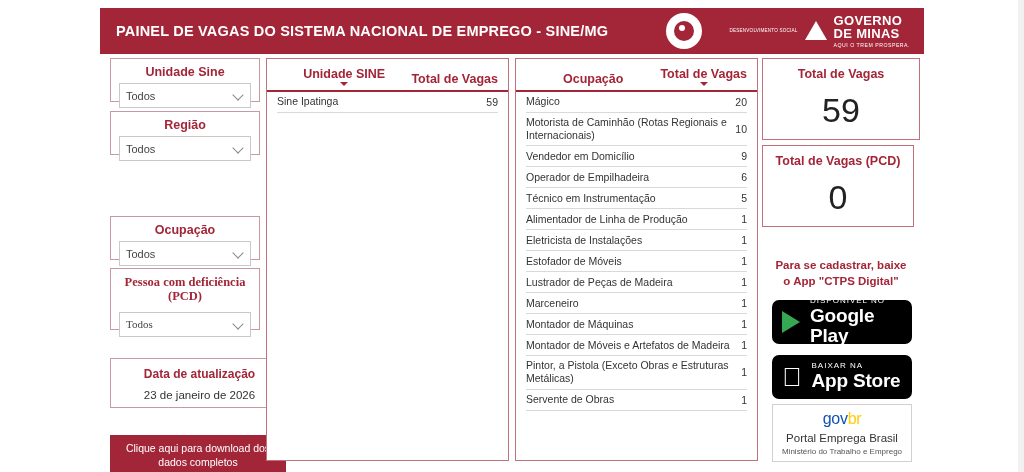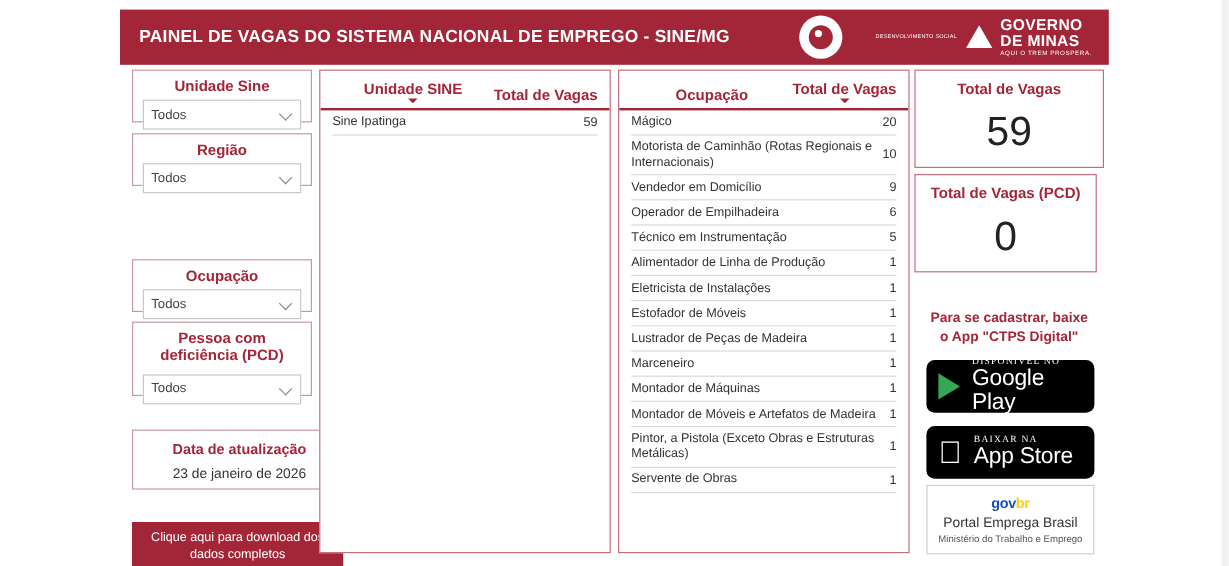--- a/index.html
+++ b/index.html
@@ -267,22 +267,22 @@
   .badge {
     position: absolute;
     background: #000000;
     border-radius: 7px;
     display: flex;
     align-items: center;
     padding: 0 10px;
     cursor: pointer;
   }
   .badge .b-txt { color: #ffffff; line-height: 1.1; }
-  .badge .b-small { font-size: 8px; letter-spacing: 1px; text-transform: uppercase; font-family: Liberation Serif, serif; }
-  .badge .b-big { font-size: 19px; font-weight: normal; letter-spacing: -.2px; }
+  .badge .b-small { font-size: 8px; letter-spacing: 1px; text-transform: uppercase; }
+  .badge .b-big { font-size: 19px; font-weight: bold; letter-spacing: -.2px; }
   .gp-tri {
     width: 0; height: 0;
     border-top: 11px solid transparent;
     border-bottom: 11px solid transparent;
     border-left: 18px solid #34A853;
     margin-right: 10px;
     position: relative;
     flex: none;
   }
   .apple-glyph {
@@ -297,22 +297,22 @@
   .portal {
     position: absolute;
     border: 1px solid #D0D0D0;
     background: #ffffff;
     display: flex;
     flex-direction: column;
     align-items: center;
     justify-content: center;
   }
   .portal .govbr {
-    font-size: 12px;
-    font-weight: bold;
+    font-size: 16px;
+    font-weight: normal;
     color: #1351B4;
     letter-spacing: -.3px;
   }
   .portal .govbr .br { color: #FFCD07; }
   .portal .p-title {
     font-size: 11.5px;
     color: #333333;
     margin-top: 4px;
   }
   .portal .p-sub {
@@ -368,21 +368,21 @@
 
 
   <div class="filter-card" style="left:110px; top:216px; width:150px; height:44px;">
     <div class="filter-title">Ocupação</div>
     <div class="filter-select">
       <span class="val">Todos</span>
       <span class="chev"></span>
     </div>
   </div>
 
-  <div class="filter-card" style="left:110px; top:268px; width:150px; height:62px;">
+  <div class="filter-card" style="left:110px; top:268px; width:150px; height:62px;font-family:Liberation Serif, serif;">
     <div class="filter-title">Pessoa com deficiência (PCD)</div>
     <div class="filter-select" style="margin-top:4px;">
       <span class="val">Todos</span>
       <span class="chev"></span>
     </div>
   </div>
 
   <div class="date-card" style="left:110px; top:358px; width:179px; height:50px;">
     <div class="date-title">Data de atualização</div>
     <div class="date-value">23 de janeiro de 2026</div>

